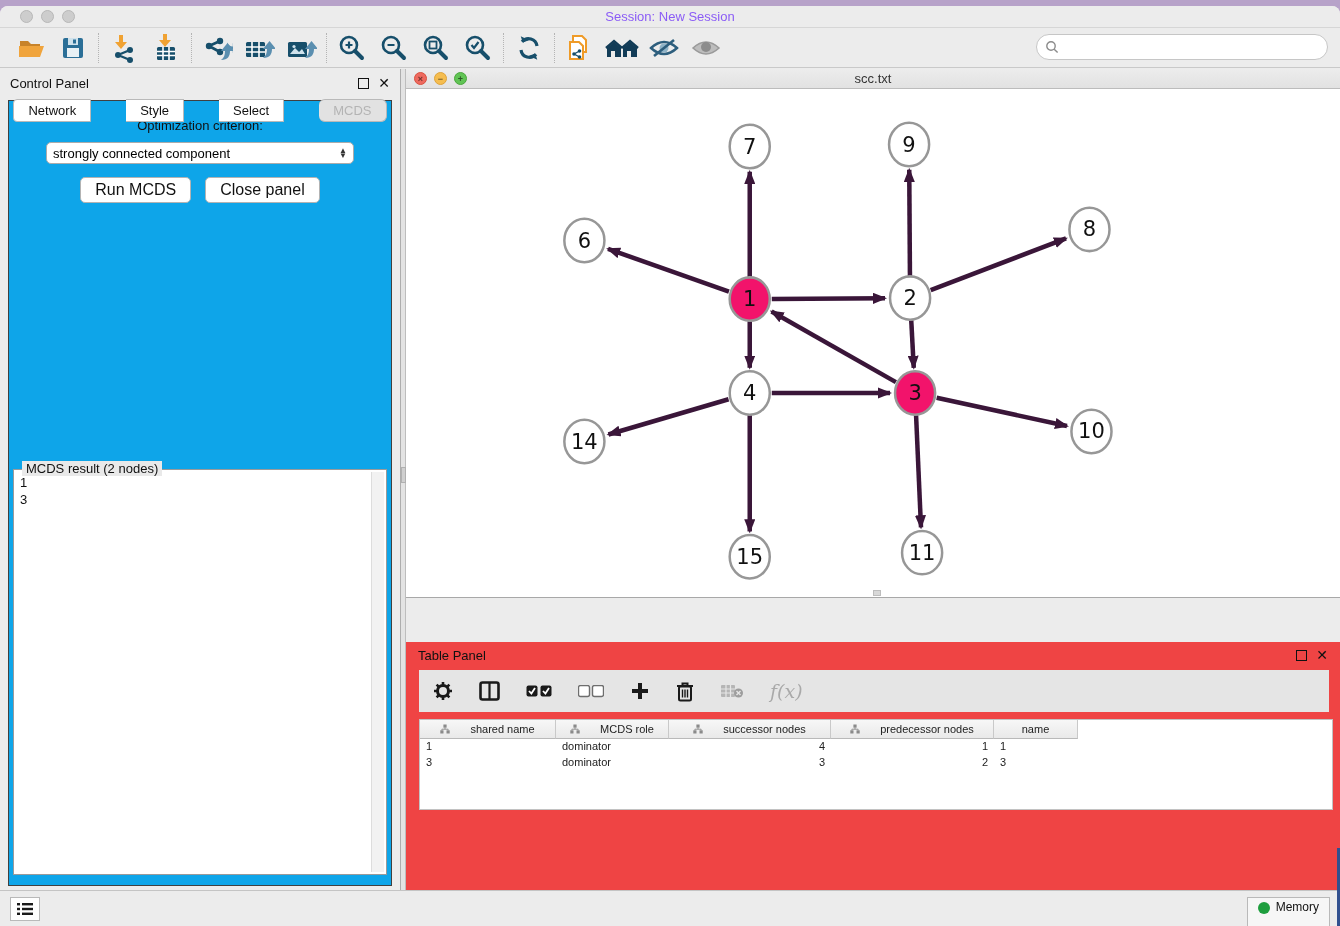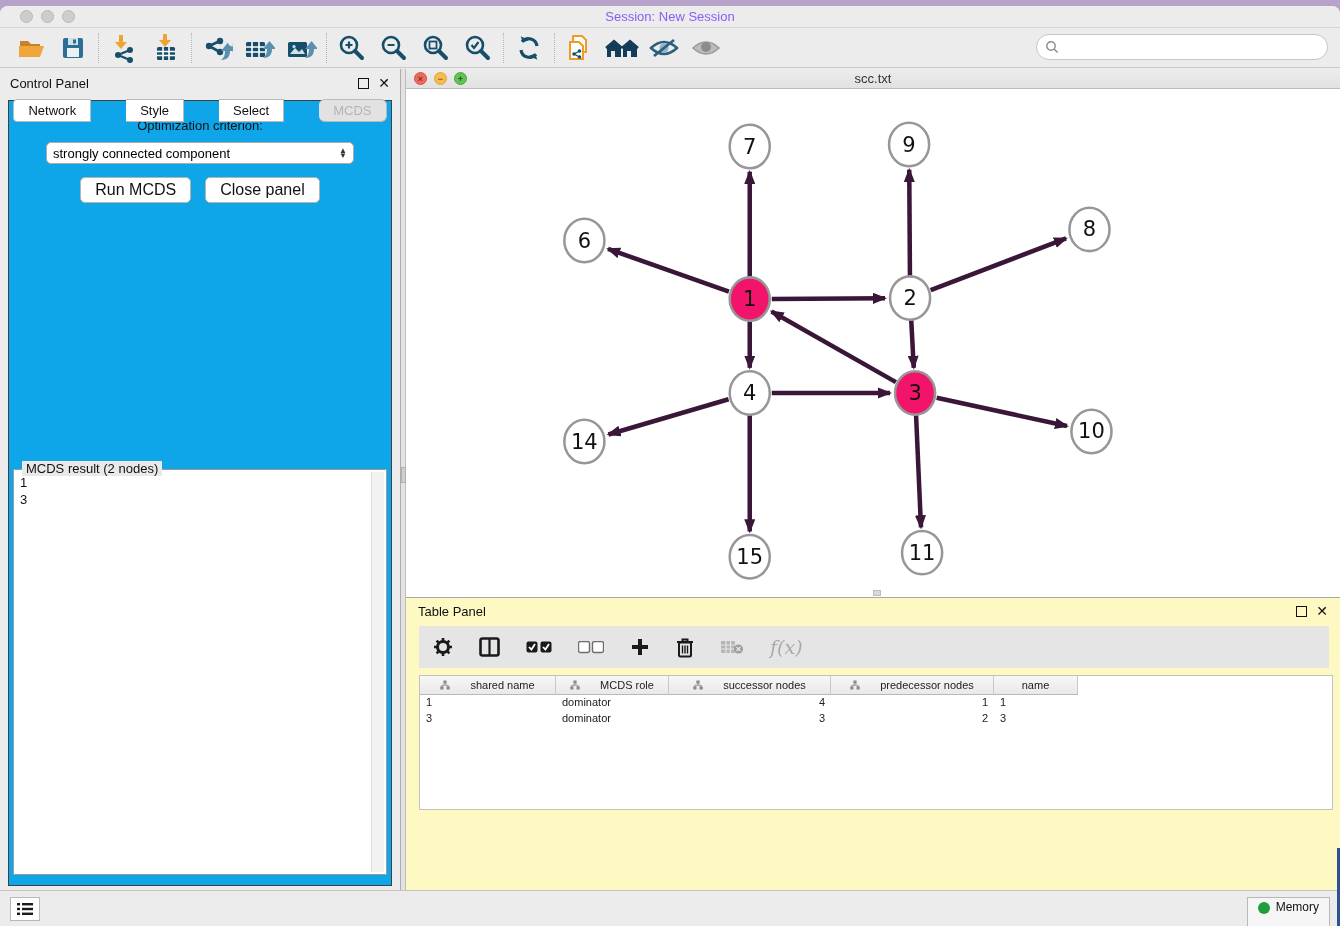--- a/index.html
+++ b/index.html
@@ -71,21 +71,21 @@
   .nt-dot { width:13px; height:13px; border-radius:50%; font-size:9px; line-height:12px; text-align:center;
             color:rgba(0,0,0,0.55); font-weight:bold; }
   .nt-red { background:#ee6a5f; border:1px solid #d9503f; }
   .nt-yellow { background:#f5bd4f; border:1px solid #dfa33a; }
   .nt-green { background:#61c455; border:1px solid #4aa73c; }
   .net-title { width:100%; text-align:center; font-size:13px; color:#333; }
   .net-canvas { flex:1; background:#fff; position:relative; }
   .net-grip { position:absolute; bottom:1px; left:50%; width:8px; height:6px; background:#d8d8d8; border:1px solid #bdbdbd; }
 
   
-  .table-panel { flex:1; position:relative; background:#fef9c3; }
+  .table-panel { flex:1; position:relative; background:#ef4444;margin-top:44px; }
   .tp-titlebar { height:26px; display:flex; align-items:center; padding:0 12px; }
   .tp-titlebar .ptitle { font-size:13px; color:#111; flex:1; }
   .tp-toolbar { margin:2px 11px 0 13px; height:42px; background:#e5e5e5; display:flex; align-items:center; padding-left:14px; gap:26px; }
   .tp-icon { display:flex; align-items:center; justify-content:center; }
   .fx { font-family:"DejaVu Serif","Liberation Serif",serif; font-style:italic; font-size:19px; color:#a9a9a9; }
 
   .node-table { position:absolute; left:13px; right:7px; top:77px; bottom:80px; background:#fff; border:1px solid #c2c2c2; overflow:hidden; }
   .nt-headrow { display:flex; height:19px; }
   .nt-hcell { background:linear-gradient(#f7f7f7,#e9e9e9); border-right:1px solid #c9c9c9; border-bottom:1px solid #b9b9b9;
               font-size:11px; color:#222; display:flex; align-items:center; justify-content:center; gap:20px; }

